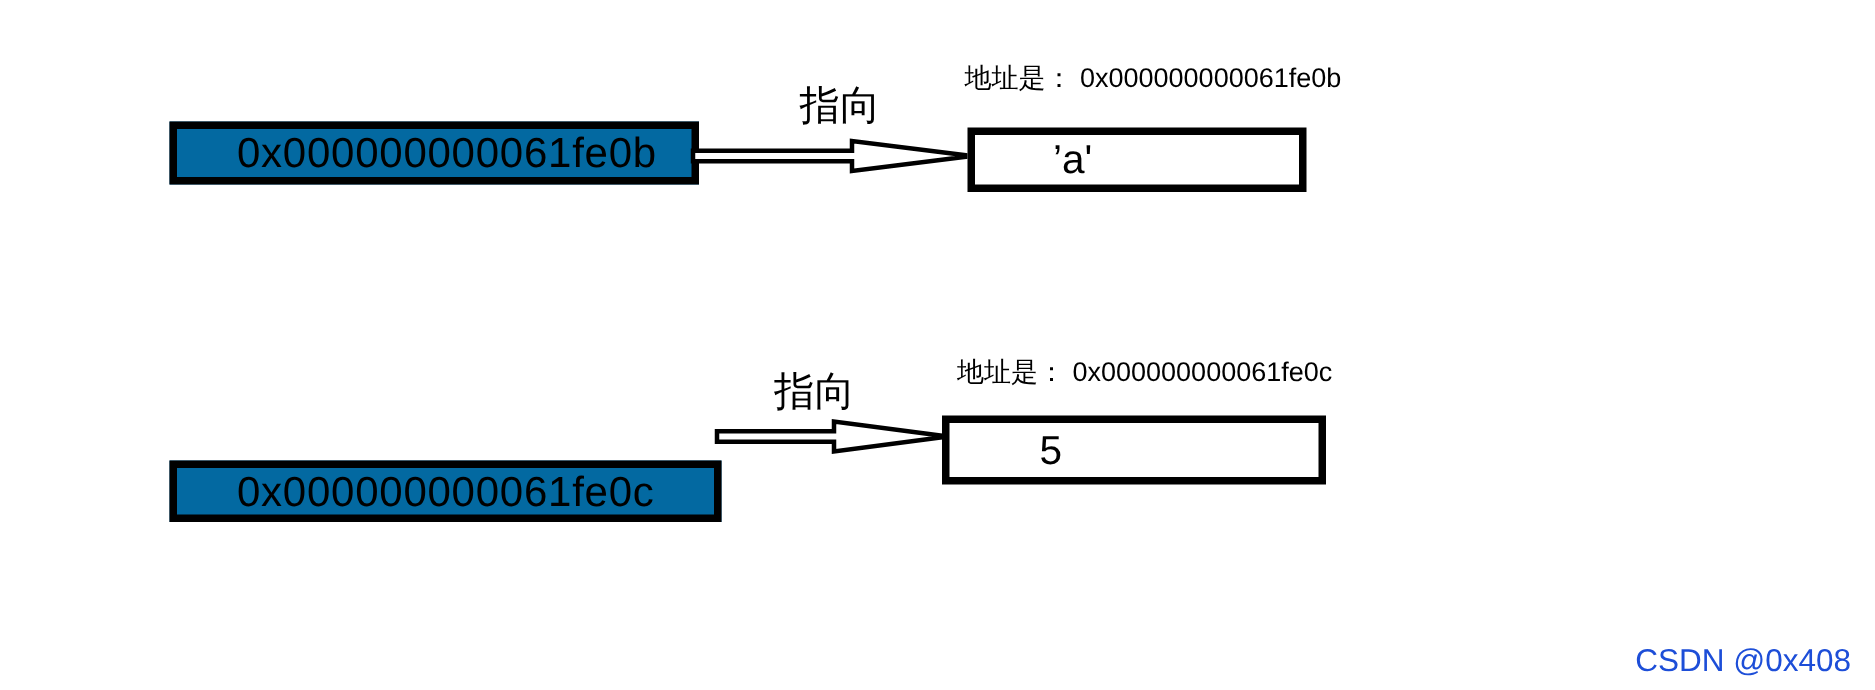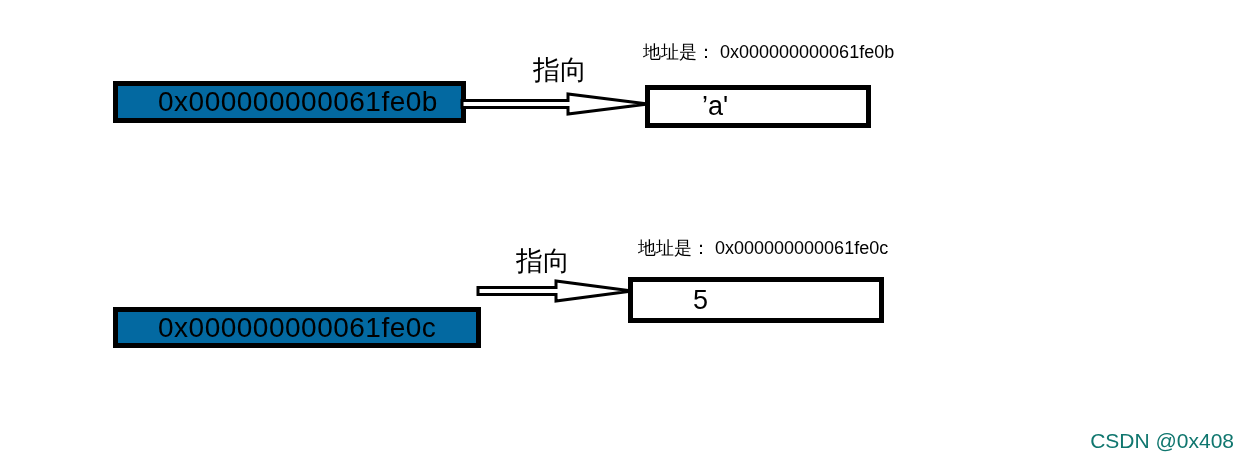--- a/index.html
+++ b/index.html
@@ -104,15 +104,15 @@
 
   <svg class="abs arrow" style="left:476px; top:272px;" width="162" height="38" viewBox="0 0 162 38">
     <path d="M 2 15.5 H 80 V 9 L 156 19 L 80 29 V 22.5 H 2 Z"></path>
   </svg>
 
   <div class="abs value-box" style="left:628px; top:277px; width:256px; height:46px;">
     <span class="val" style="padding-left:60px;">5</span>
   </div>
 
 
-  <div class="abs watermark" style="right: 16px; bottom: 7px; color: #0f766e; margin-top: 12px;">CSDN @0x408</div>
+  <div class="abs watermark" style="right: 16px; bottom: 7px; color: #1d4ed8; margin-top: 12px;">CSDN @0x408</div>
 
 </div>
 
 </body></html>

